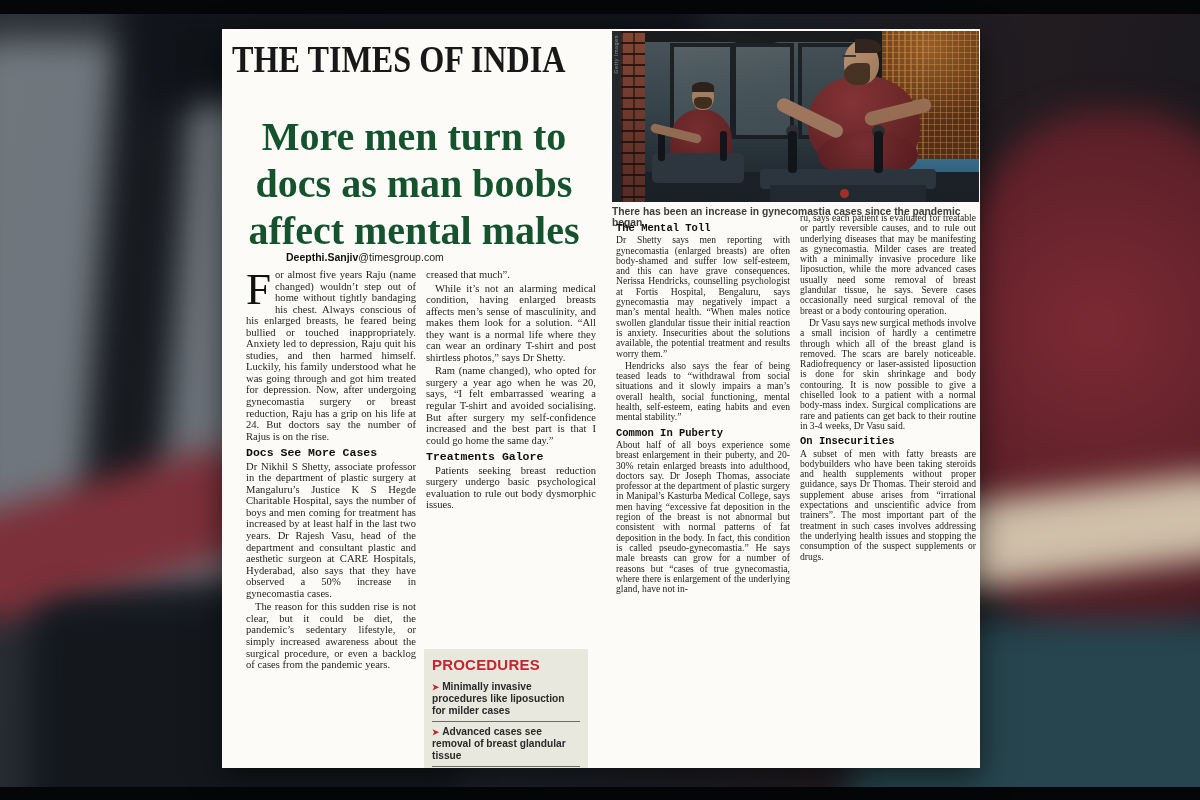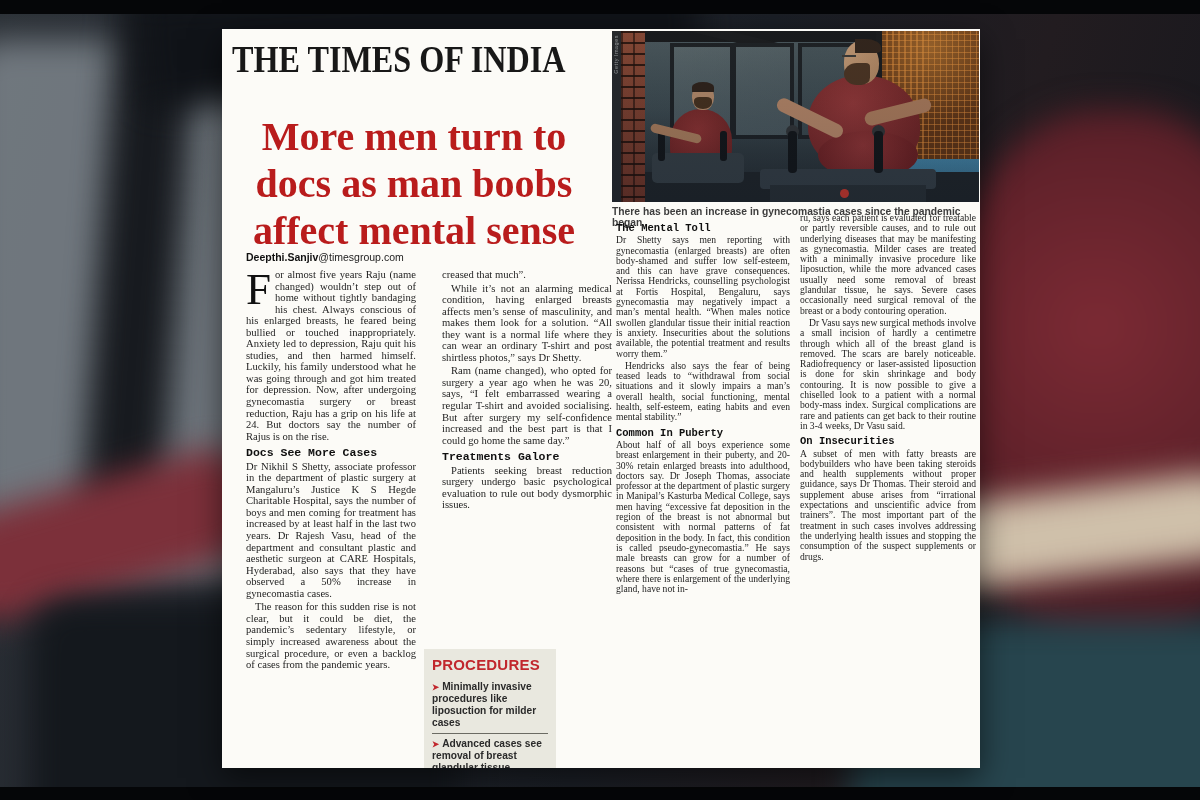--- a/index.html
+++ b/index.html
@@ -8,35 +8,35 @@
     font-family:"Liberation Sans",sans-serif;}
   .blob{position:absolute;filter:blur(16px);}
   .bar{position:absolute;left:0;right:0;background:#050608;z-index:3;}
   
   .paper{position:absolute;left:222px;top:29px;width:758px;height:739px;background:#fcfbf7;
     box-shadow:0 10px 30px rgba(0,0,0,.55);z-index:5;overflow:hidden;color:#1c1c1c;}
   .masthead{position:absolute;left:10px;top:9px;white-space:nowrap;
     font-family:"Liberation Serif",serif;font-weight:bold;font-size:37px;color:#181818;
     transform:scaleX(.87);transform-origin:left center;letter-spacing:0px;}
   .headline{position:absolute;left:4px;top:84px;width:376px;text-align:center;
-    font-family:"Liberation Serif",serif;font-weight:bold;font-size:40px;line-height:47px;color:#b91c1c;}
+    font-family:"Liberation Serif",serif;font-weight:bold;font-size:40px;line-height:47px;color:#14532d;}
   .byline{position:absolute;left:24px;top:222px;font-size:10.5px;color:#222;}
-  .byline b{font-weight:bold;color:#111;}
+  .byline b{font-weight:bold;color:#111;margin-left:40px;}
   .col{position:absolute;text-align:justify;font-family:"Liberation Serif",serif;color:#1d1d1d;}
   .col.lg{font-size:10.6px;line-height:11.55px;}
   .col.sm{font-size:9.6px;line-height:10.3px;}
   .col p{margin:0 0 2px 0;}
   .col p.ind{text-indent:9px;}
   .sec-h{font-family:Liberation Mono, monospace;font-weight:bold;color:#0f0f0f;margin:5px 0 2px 0;}
   .lg .sec-h{font-size:11.5px;}
   .sm .sec-h{font-size:10.5px;}
   .dropcap{float:left;font-family:"Liberation Serif",serif;font-size:45px;line-height:36px;
     padding:2px 4px 0 0;color:#111;}
   
-  .procbox{position:absolute;left:202px;top:620px;width:132px;background:#e9e8df;
+  .procbox{position:absolute;left:202px;top:620px;width:164px;background:#e9e8df;
     padding:7px 8px 8px 8px;box-sizing:border-box;}
   .procbox .ptitle{font-family:"Liberation Sans",sans-serif;font-weight:bold;font-size:15px;
     letter-spacing:.2px;margin:0 0 4px 0;}
   .proc-item{font-family:"Liberation Sans",sans-serif;font-weight:bold;font-size:10.2px;
     line-height:12px;color:#2a2a2a;padding:4px 0;}
   .proc-item + .proc-item{border-top:1px solid #6b6b63;}
   .proc-item .arrow{font-size:8.5px;margin-right:3px;}
   
   .photo{position:absolute;left:390px;top:2px;width:367px;height:171px;overflow:hidden;
     background:linear-gradient(180deg,#4a5a62 0%,#3a4a52 45%,#2c3840 70%,#20282e 100%);}
@@ -116,33 +116,33 @@
     <div class="bar" style="bottom:0;height:13px;"></div>
   </div>
 
   <div class="paper">
 
     <div class="masthead">THE TIMES OF INDIA</div>
 
     <div class="headline">
       <div>More men turn to</div>
       <div>docs as man boobs</div>
-      <div>affect mental sense</div>
+      <div>affect mental males</div>
     </div>
 
     <div class="byline"><b>Deepthi.Sanjiv</b><span>@timesgroup.com</span></div>
 
     <div class="col lg" style="left:24px;top:240px;width:170px;height:498px;">
       <p><span class="dropcap">F</span><span>or almost five years Raju (name changed) wouldn’t step out of home without tightly bandaging his chest. Always conscious of his enlarged breasts, he feared being bullied or touched inappropriately. Anxiety led to depression, Raju quit his studies, and then harmed himself. Luckily, his family understood what he was going through and got him treated for depression. Now, after undergoing gynecomastia surgery or breast reduction, Raju has a grip on his life at 24. But doctors say the number of Rajus is on the rise.</span></p>
       <div class="sec-h">Docs See More Cases</div>
       <p>Dr Nikhil S Shetty, associate professor in the department of plastic surgery at Mangaluru’s Justice K S Hegde Charitable Hospital, says the number of boys and men coming for treatment has increased by at least half in the last two years. Dr Rajesh Vasu, head of the department and consultant plastic and aesthetic surgeon at CARE Hospitals, Hyderabad, also says that they have observed a 50% increase in gynecomastia cases.</p>
       <p class="ind">The reason for this sudden rise is not clear, but it could be diet, the pandemic’s sedentary lifestyle, or simply increased awareness about the surgical procedure, or even a backlog of cases from the pandemic years.</p>
     </div>
 
-    <div class="col lg" style="left:220px;top:240px;width:170px;height:375px;overflow:hidden;">
+    <div class="col lg" style="left:204px;top:240px;width:170px;height:375px;overflow:hidden;">
       <p>creased that much”.</p>
       <p class="ind">While it’s not an alarming medical condition, having enlarged breasts affects men’s sense of masculinity, and makes them look for a solution. “All they want is a normal life where they can wear an ordinary T-shirt and post shirtless photos,” says Dr Shetty.</p>
       <p class="ind">Ram (name changed), who opted for surgery a year ago when he was 20, says, “I felt embarrassed wearing a regular T-shirt and avoided socialising. But after surgery my self-confidence increased and the best part is that I could go home the same day.”</p>
       <div class="sec-h">Treatments Galore</div>
       <p class="ind">Patients seeking breast reduction surgery undergo basic psychological evaluation to rule out body dysmorphic issues.</p>
     </div>
 
     <div class="procbox">
       <div class="ptitle" style="color:#c1272d;">PROCEDURES</div>
       <div class="proc-item"><span class="arrow" style="color:#c1272d;">➤</span><span>Minimally invasive procedures like liposuction for milder cases</span></div>

